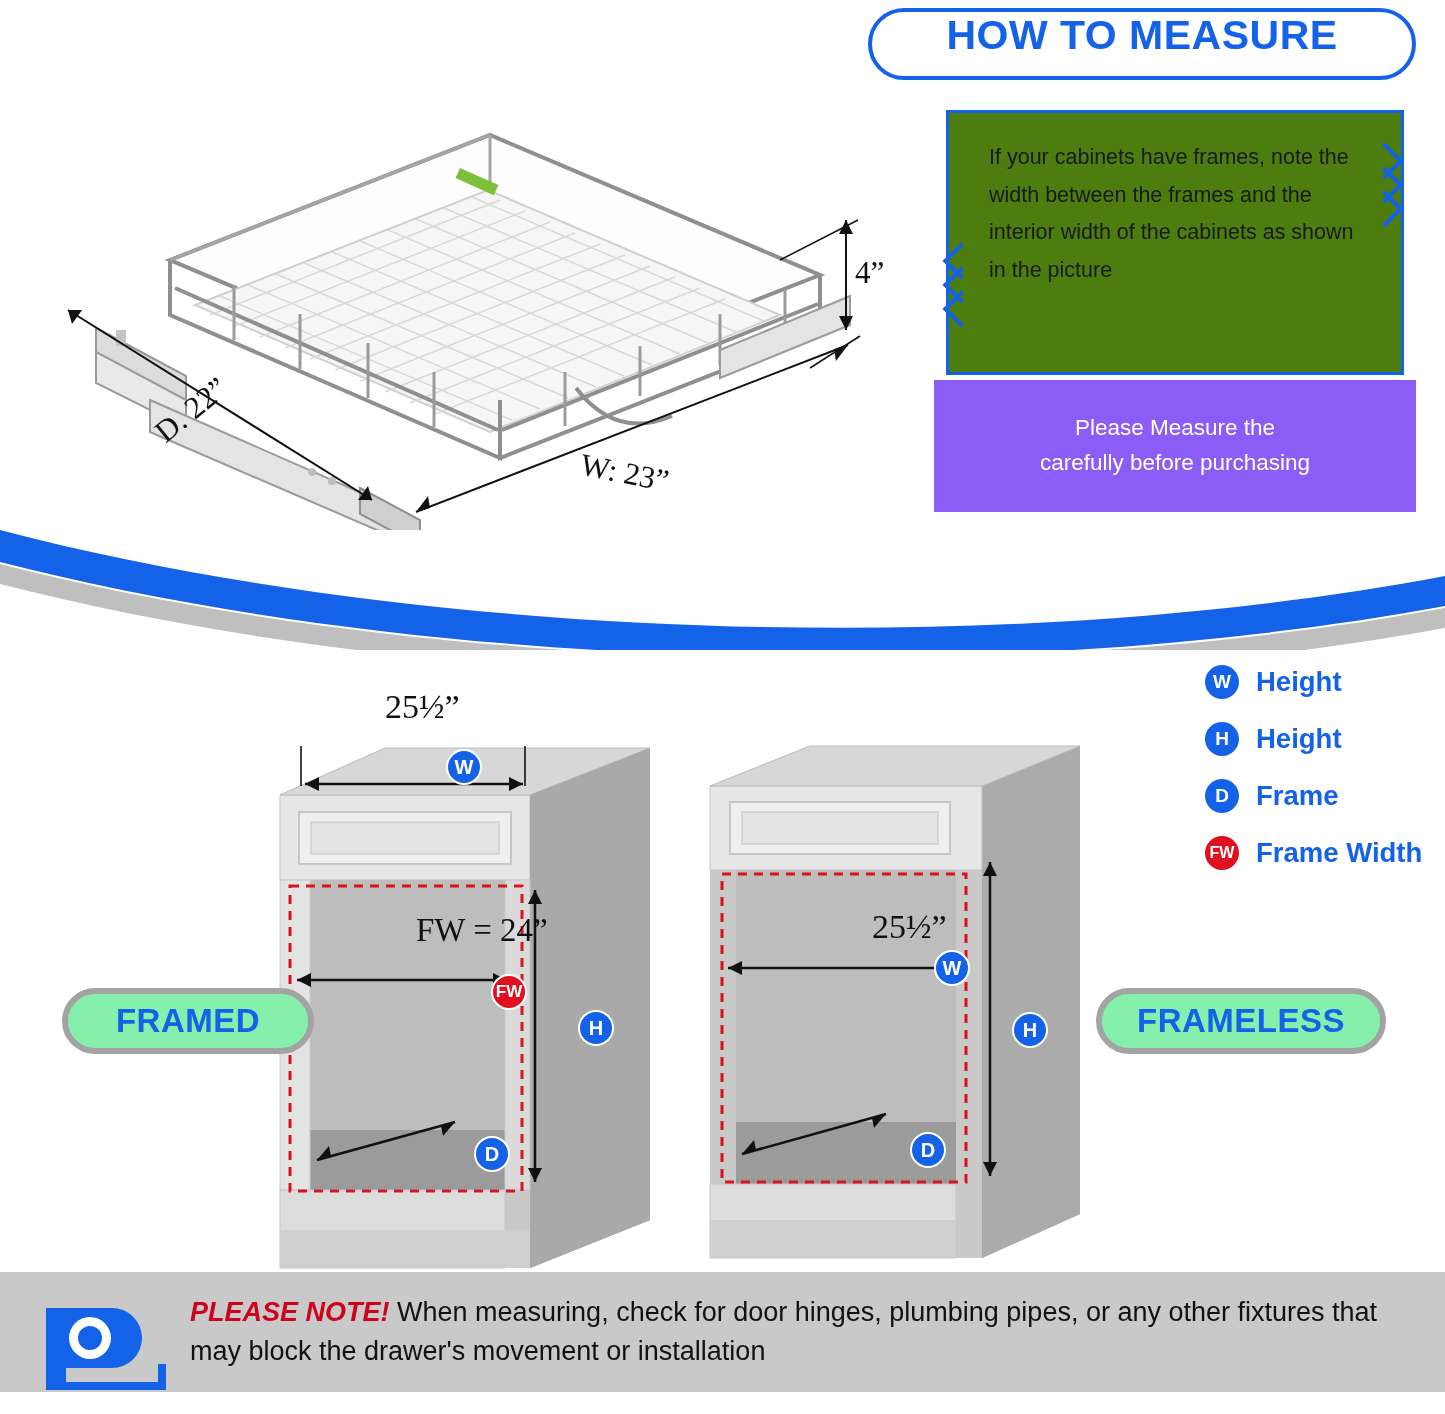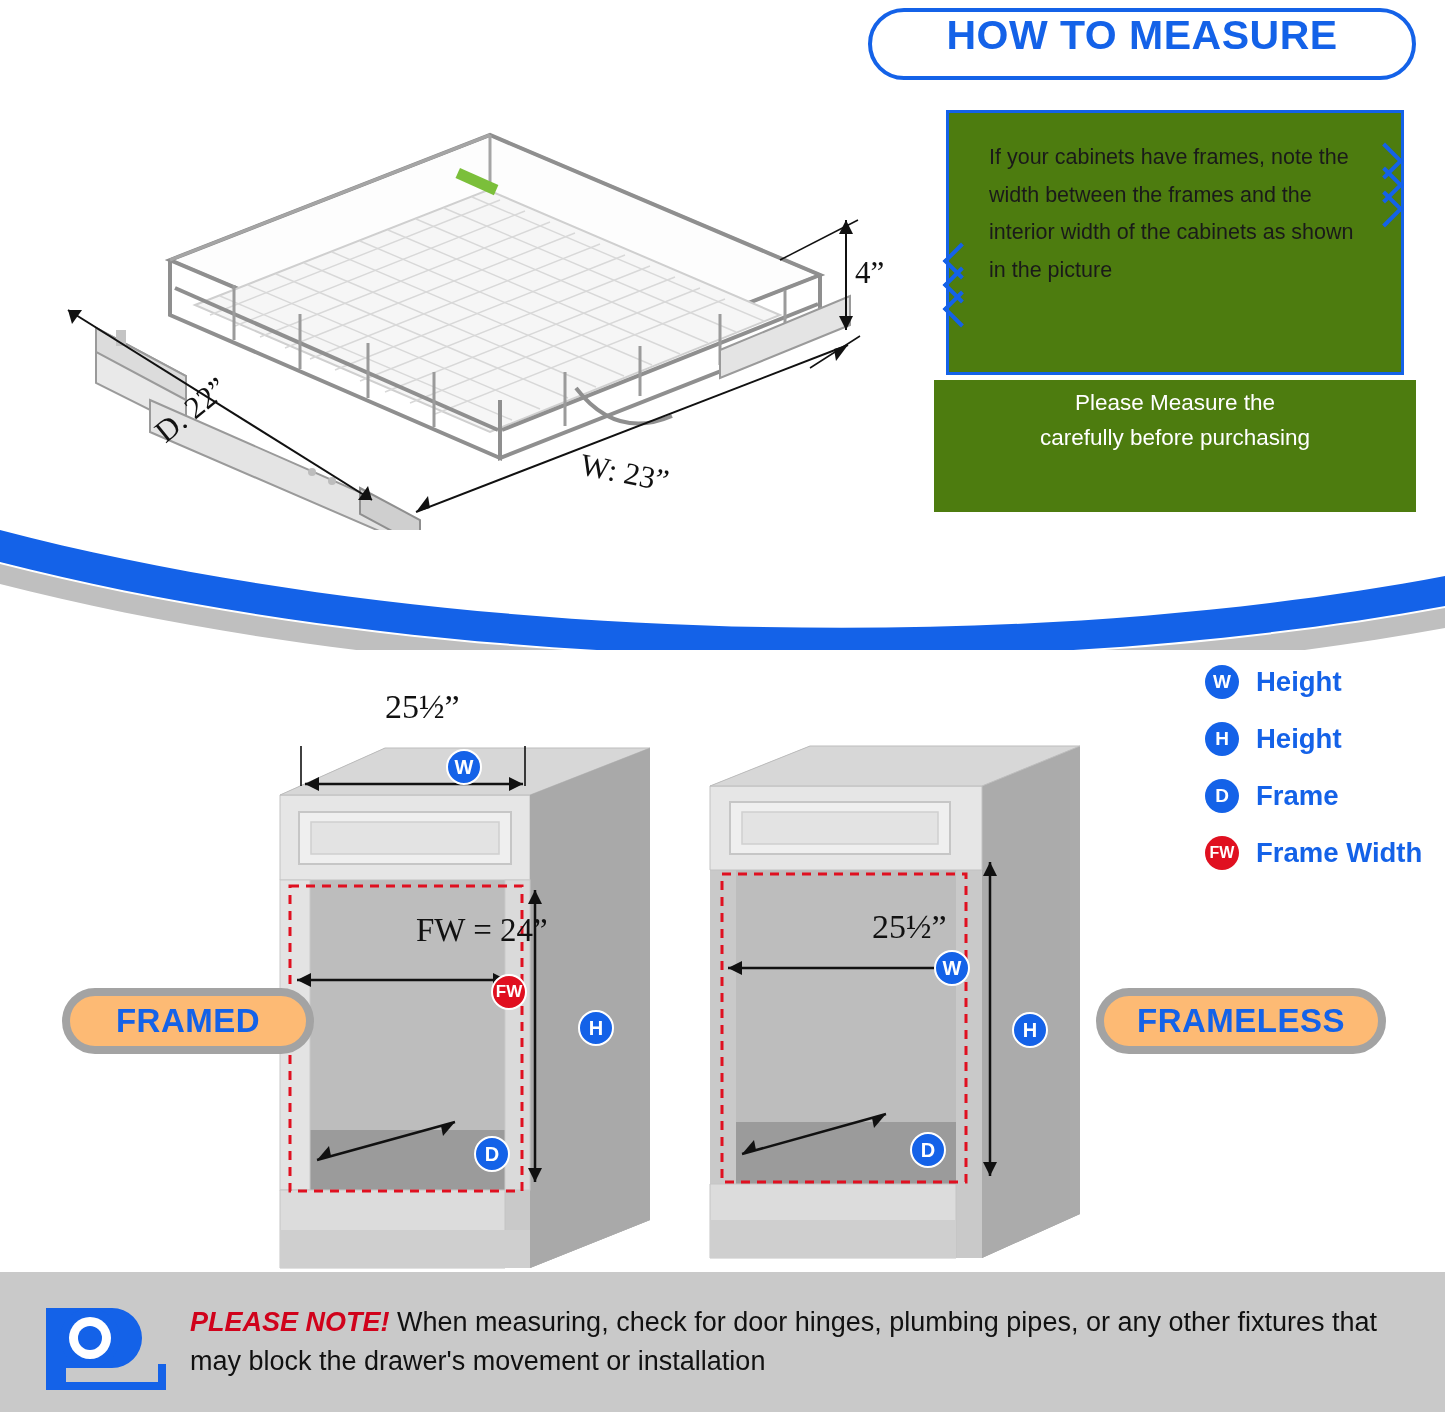--- a/index.html
+++ b/index.html
@@ -83,23 +83,23 @@
     border-top: 4px solid #1462e8;
     transform: rotate(45deg);
     margin: -2px 0 0 4px;
   }
 
   
   .measure-banner {
     position: absolute;
     left: 934px; top: 380px;
     width: 482px; height: 132px;
-    background: #4d7c0f;
+    background: #8b5cf6;
     display: flex; flex-direction: column;
-    align-items: center; justify-content: flex-start;
+    align-items: center; justify-content: center;
     padding: 6px 10px;
   }
   .measure-banner p {
     margin: 0;
     font-size: 22.5px;
     line-height: 1.55;
     color: #ffffff;
     text-align: center;
     font-weight: normal;
   }
@@ -136,23 +136,23 @@
   .legend-label {
     margin-left: 17px;
     font-size: 27.5px;
     font-weight: bold;
     color: #1462e8;
     line-height: 1.08;
   }
 
   .pill-label {
     position: absolute;
-    border: 8px solid #a3a3a3;
+    border: 6px solid #a3a3a3;
     border-radius: 34px;
-    background: #fdba74;
+    background: #86efac;
     display: flex; align-items: center; justify-content: center;
     font-size: 33px; font-weight: bold; color: #1462e8;
     letter-spacing: 0.5px;
   }
   .pill-framed { left: 62px; top: 348px; width: 252px; height: 66px; }
   .pill-frameless { left: 1096px; top: 348px; width: 290px; height: 66px; }
 
   .cab-dim {
     position: absolute;
     font-size: 34px;
@@ -172,21 +172,21 @@
     font-size: 20px; font-weight: bold;
     display: flex; align-items: center; justify-content: center;
     border: 2px solid #ffffff;
   }
   .circ-badge.red { background: #e01020; font-size: 17px; }
 
   
   .bottom-bar {
     position: absolute;
     left: 0; top: 1272px;
-    width: 1445px; height: 140px;
+    width: 1445px; height: 120px;
     background: #c9c9c9;
     display: flex; align-items: center;
   }
   .bottom-text {
     margin-left: 190px;
     margin-right: 20px;
     font-size: 27px;
     line-height: 1.45;
     color: #111;
   }

